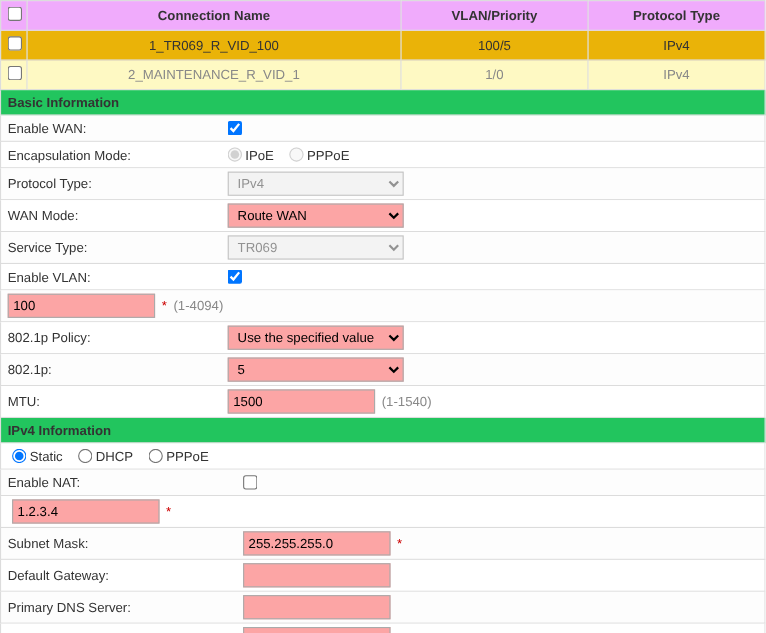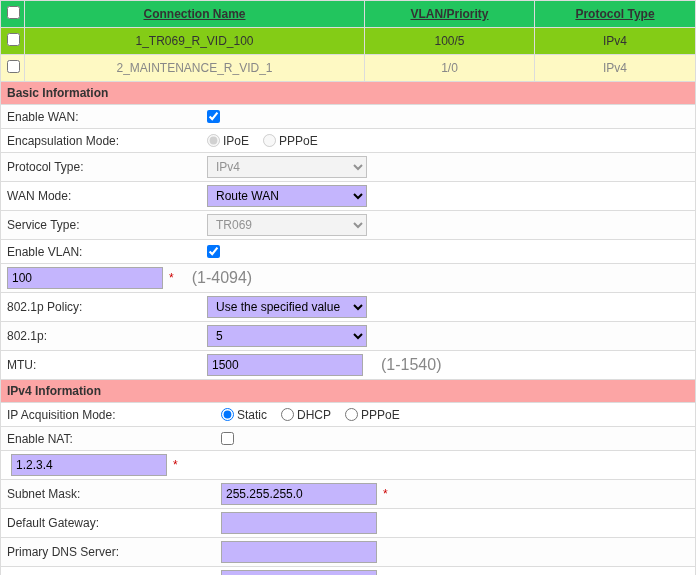--- a/index.html
+++ b/index.html
@@ -16,35 +16,34 @@
     border-collapse: collapse;
     table-layout: fixed;
   }
   table.conn th, table.conn td {
     border: 1px solid #dcdcdc;
     padding: 5px 6px;
     text-align: center;
     font-size: 12px;
   }
   table.conn th {
-    background: #22c55e;
+    background: #f0abfc;
     font-weight: bold;
     color: #333;
-    text-decoration: underline;
   }
   table.conn col.chk { width: 24px; }
   table.conn col.name { width: 340px; }
   table.conn col.vlan { width: 170px; }
   table.conn col.proto { width: auto; }
-  tr.selected td { background: #84cc16; color: #333; }
+  tr.selected td { background: #eab308; color: #333; }
   tr.other td { background: #fef9c3; color: #888; }
   input[type=checkbox] { margin:0; }
 
   .section-header {
-    background: #fca5a5;
+    background: #22c55e;
     border: 1px solid #dcdcdc;
     border-top: none;
     padding: 4px 6px;
     font-weight: bold;
     font-size: 12px;
   }
   .form-row {
     display: flex;
     align-items: center;
     border: 1px solid #dcdcdc;
@@ -65,30 +64,30 @@
     padding: 0 6px;
     display: flex;
     align-items: center;
     gap: 4px;
   }
   select, input[type=text] {
     font-family: inherit;
     font-size: 12px;
     padding: 2px 4px;
     border: 1px solid #aaa;
-    background: #c4b5fd;
+    background: #fca5a5;
     height: 22px;
   }
   select { width: 160px; }
-  input[type=text] { width: 156px; }
+  input[type=text] { width: 134px; }
   select:disabled, input:disabled {
     background: #f0f0f0;
     color: #666;
   }
-  .hint { color: #888; font-size: 16px; margin-left: 14px; }
+  .hint { color: #888; font-size: 12px; margin-left: 2px; }
   .req { color: #c00; margin-left: 2px; }
   .radio-group label { margin-right: 10px; display: inline-flex; align-items: center; gap: 3px; cursor: pointer; }
   .radio-group input { margin:0; }
 
   .ipv4-block .form-label { width: 210px; }
   .ipv4-block .form-control { padding-left: 10px; }
 </style>
 </head>
 <body>
 
@@ -202,21 +201,20 @@
     <input type="text" value="1500" style="">
     <span class="hint">(1-1540)</span>
   </div>
 </div>
 
 <div class="section-header">IPv4 Information</div>
 
 <div class="ipv4-block">
 
 <div class="form-row">
-  <div class="form-label">IP Acquisition Mode:</div>
   <div class="form-control radio-group">
     <label>
           <input type="radio" name="ipacq" checked="" style="">
           <span>Static</span>
         </label>
     <label>
           <input type="radio" name="ipacq" style="">
           <span>DHCP</span>
         </label>
     <label>

